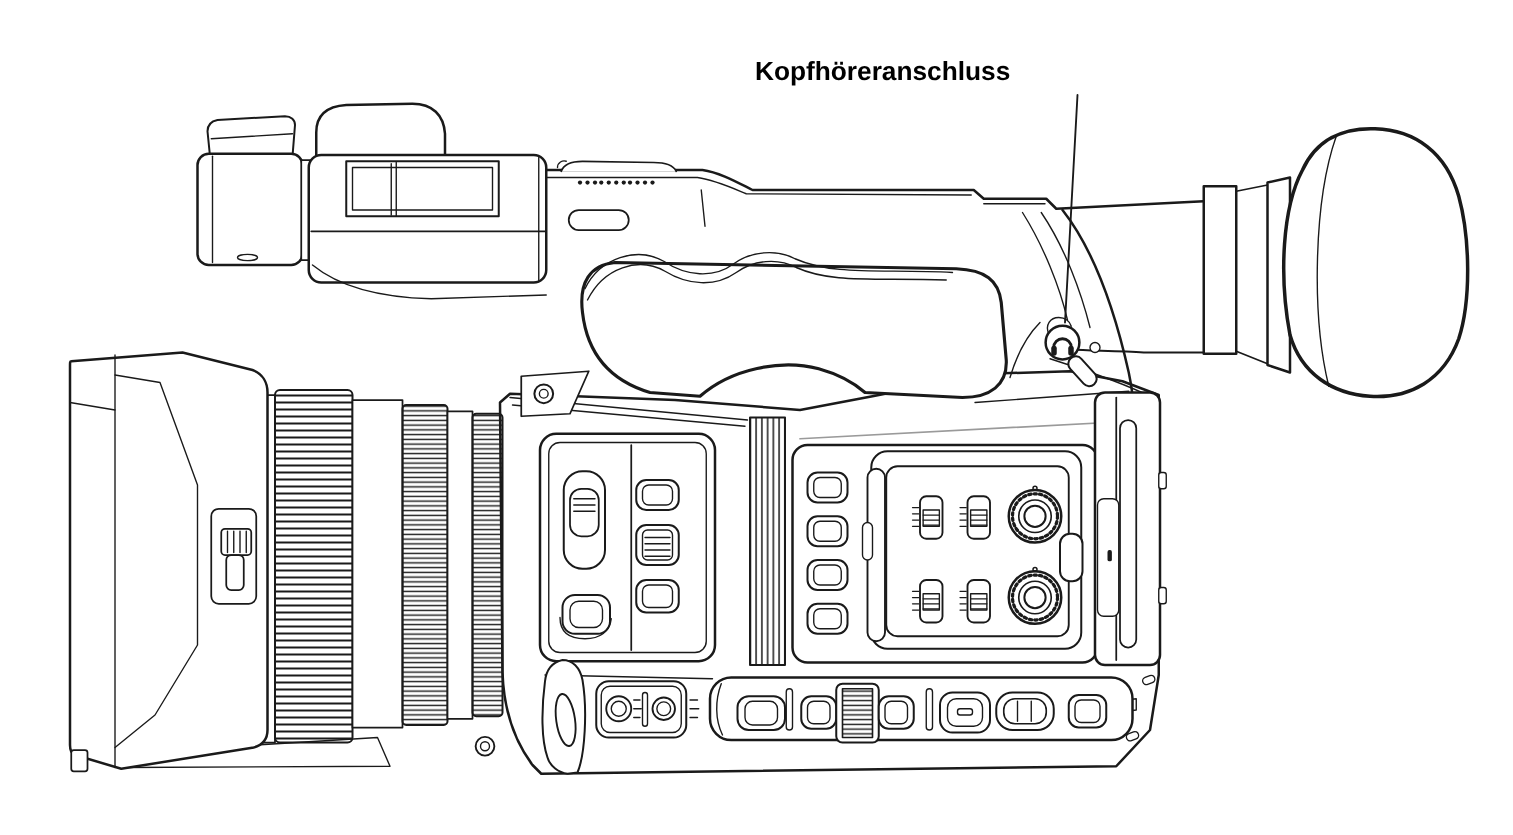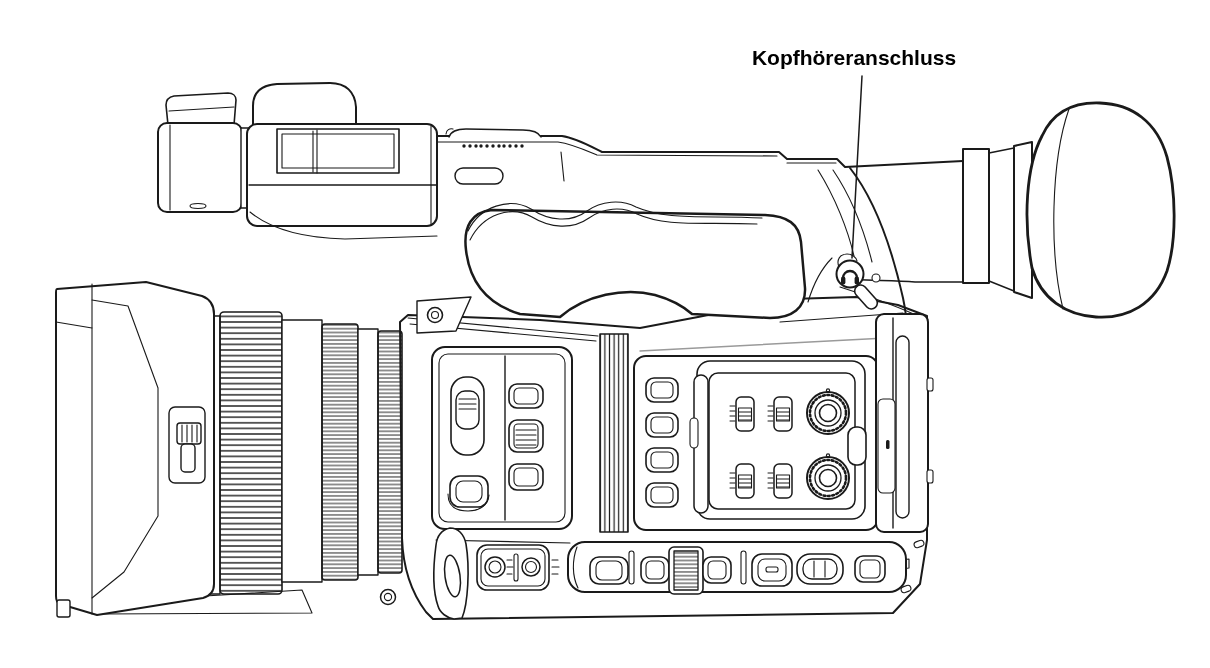--- a/index.html
+++ b/index.html
@@ -11,21 +11,21 @@
   .stage svg{position:absolute;left:0;top:0;
     stroke:var(--line);fill:none;stroke-width:1.4;stroke-linecap:round;stroke-linejoin:round;}
   svg .w{fill:var(--background);}
   svg .ink{fill:var(--line);stroke:none;}
   svg .muted{stroke:var(--muted-line);}
   svg .thin{stroke-width:1.1;}
   svg .sw16{stroke-width:1.6;}
   svg .sw2{stroke-width:2;}
   svg .sw25{stroke-width:2.5;}
   svg .sw3{stroke-width:2.8;}
-  .callout-label{position:absolute;left:604px;top:46px;width:500px;text-align:center;
+  .callout-label{position:absolute;left:604px;top:46px;width:500px;text-align:left;
     font-weight:bold;font-size:21px;line-height:24px;color:var(--label-text);
     letter-spacing:0px;}
 </style>
 </head>
 <body>
 
 <div class="stage">
 <svg width="1210" height="668" viewBox="0 0 1210 668">
   <defs>
     <pattern id="ribsH" width="10" height="5.6" patternUnits="userSpaceOnUse">

